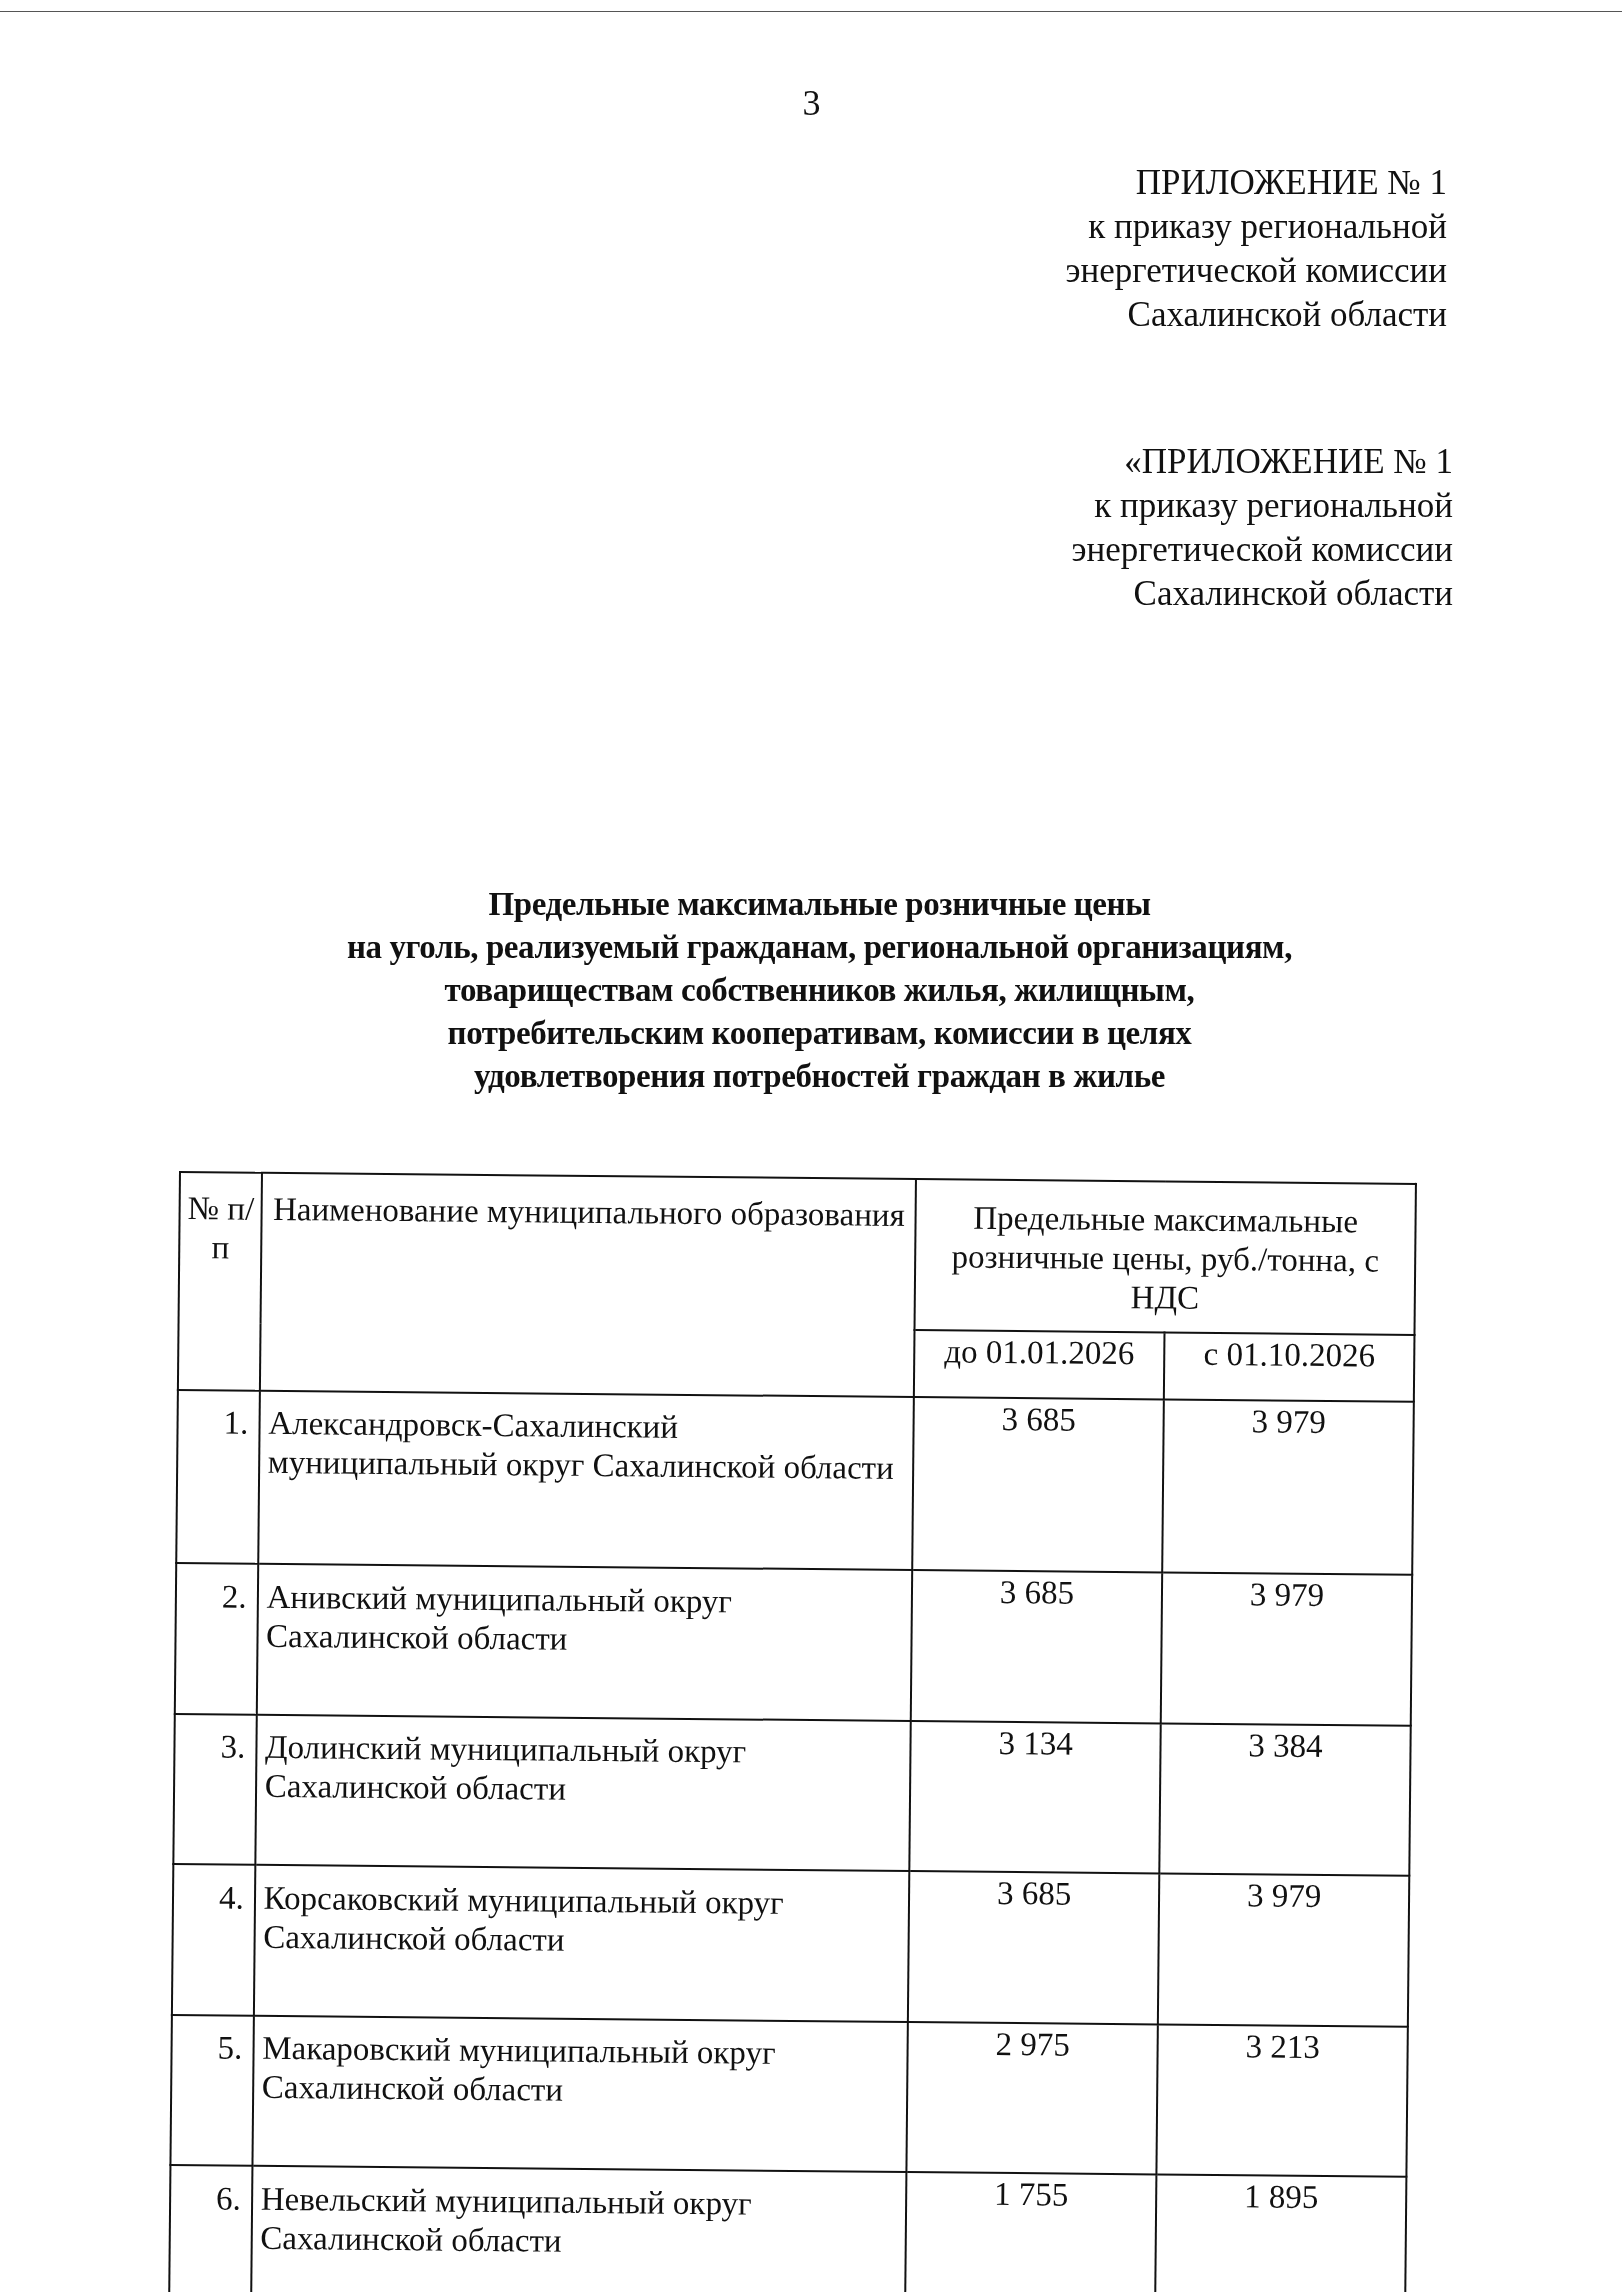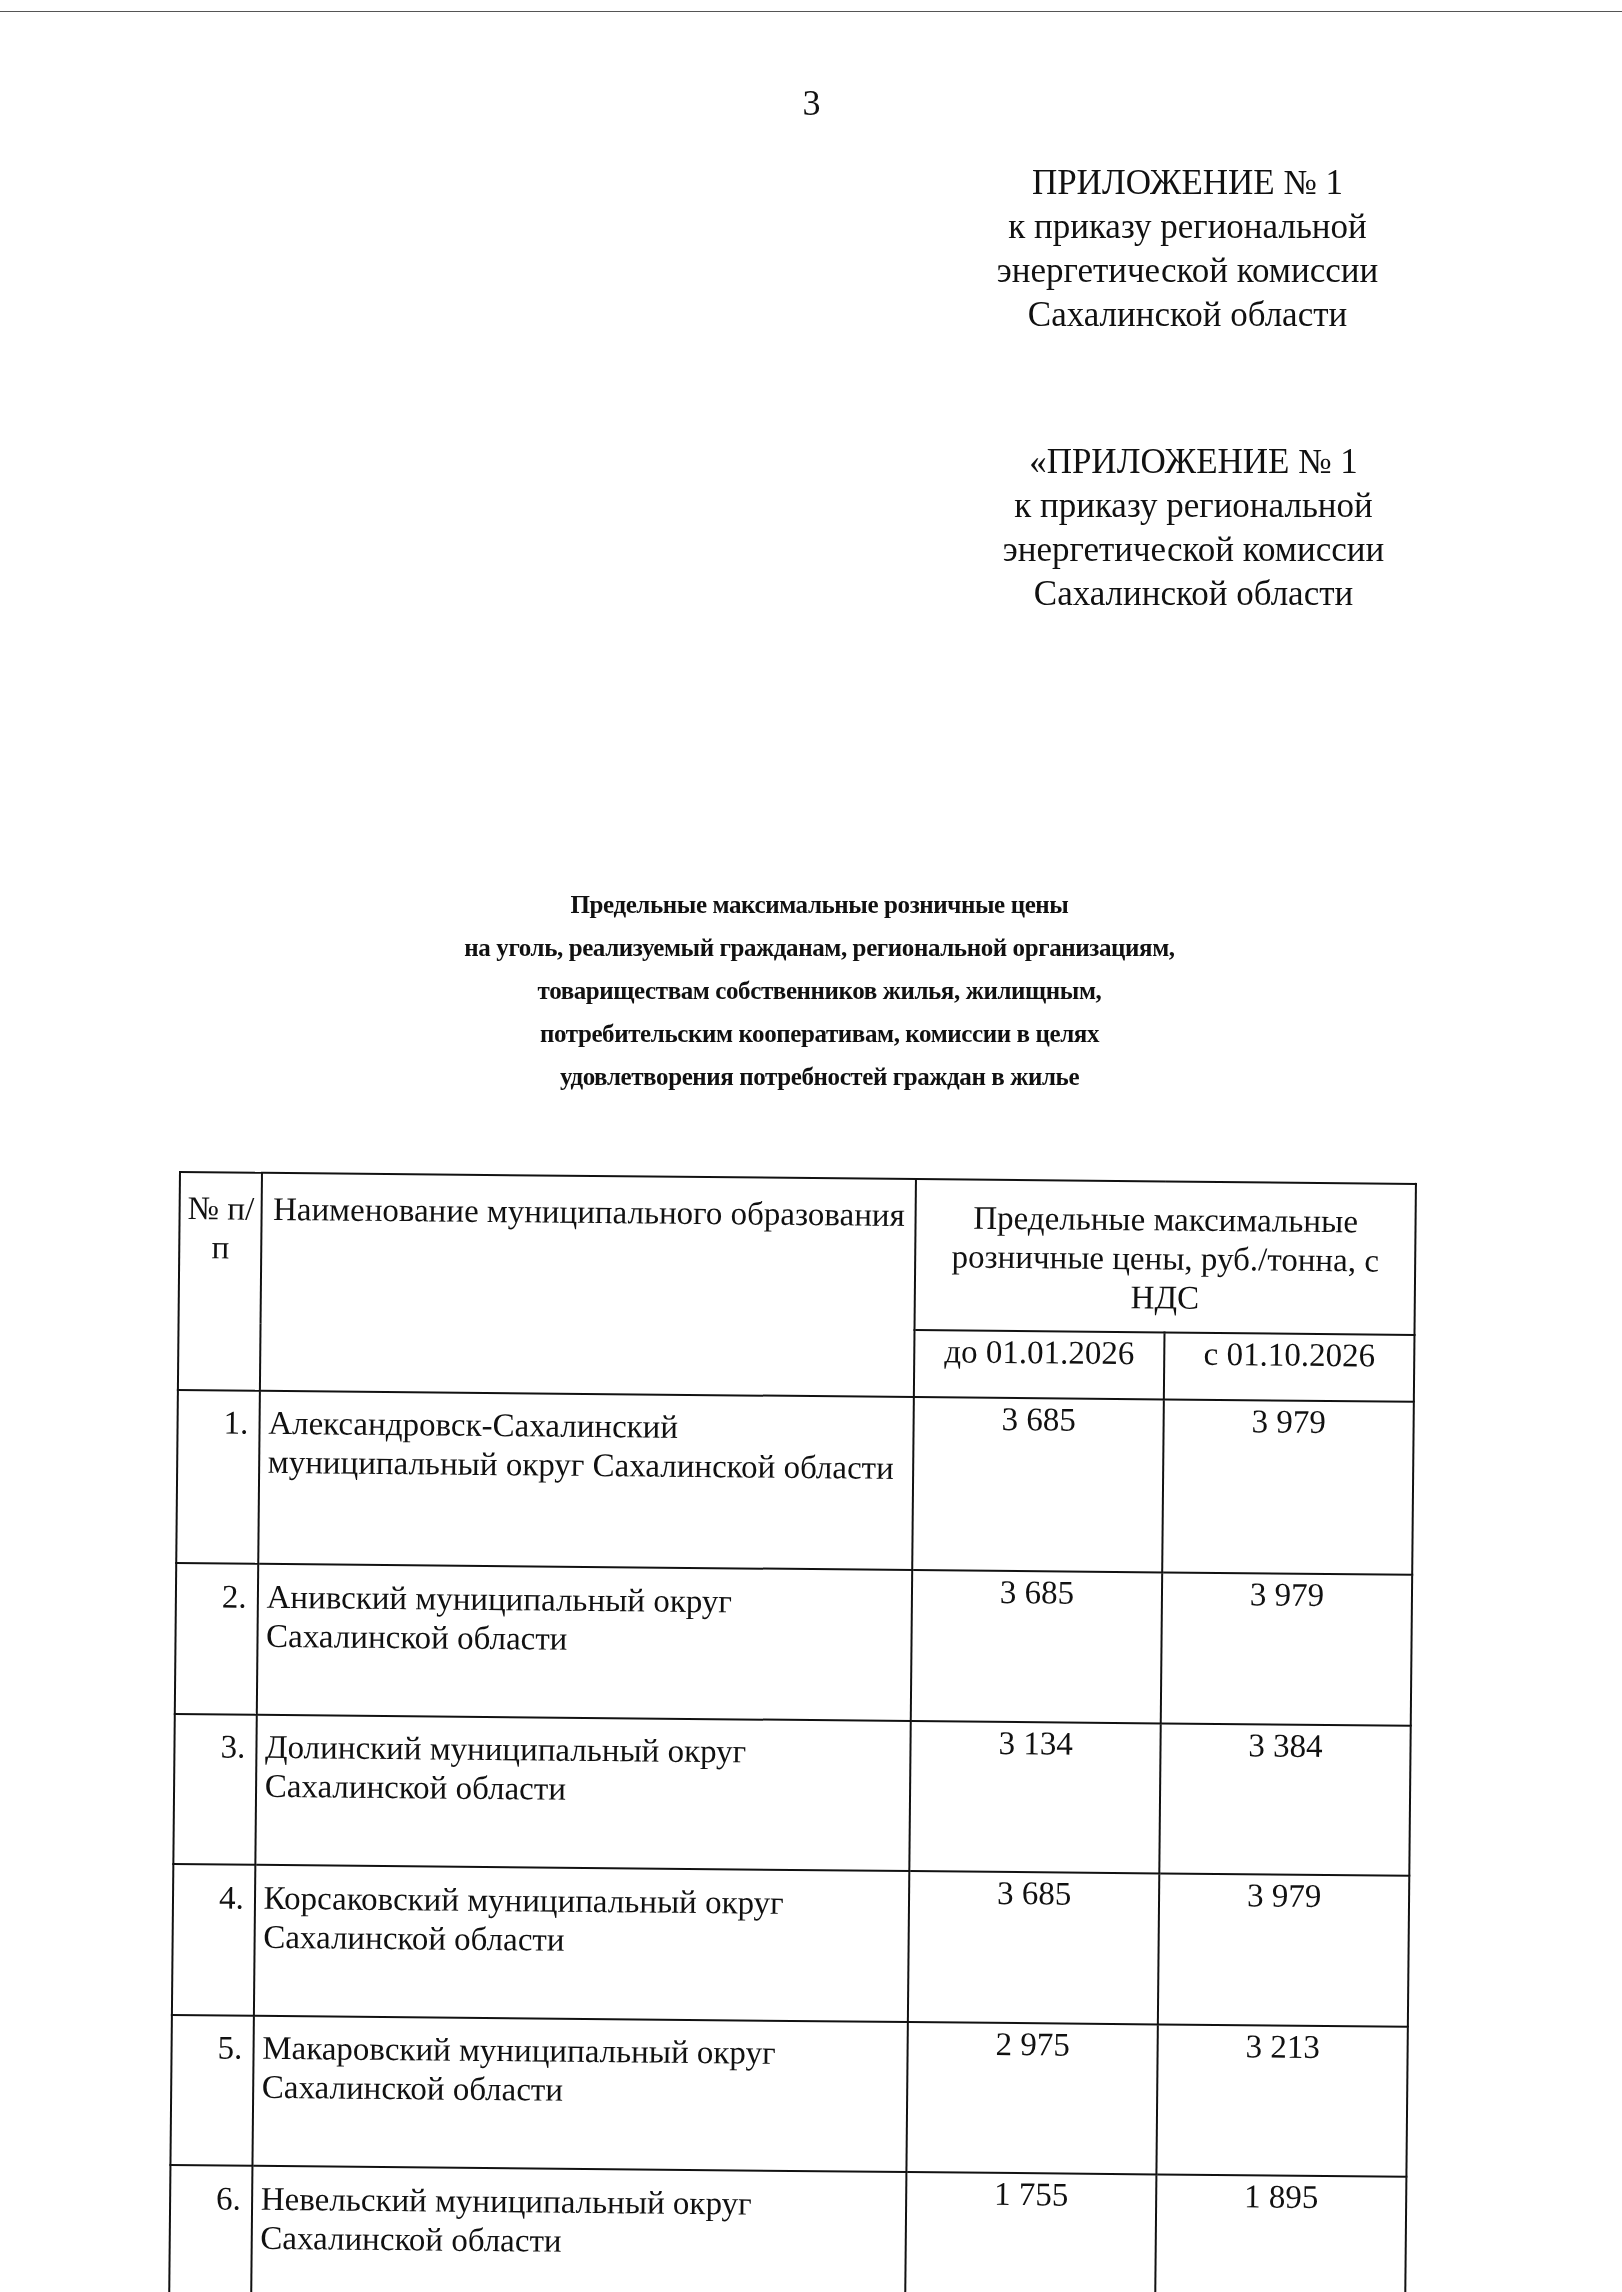--- a/index.html
+++ b/index.html
@@ -9,31 +9,31 @@
     }
     .topline {
       position: absolute; left: 0; top: 10.7px; width: 1623px; height: 0;
       border-top: 1.8px solid #555;
     }
     .page-number {
       position: absolute; left: 0; width: 1623px; top: 82px;
       text-align: center; font-size: 36px;
     }
     .annex {
-      position: absolute; right: 174px; text-align: center;
+      position: absolute; right: 174px; text-align: right;
       font-size: 35px; line-height: 44px;
     }
     .annex-1 { top: 161px; width: 519px; right: 176px; }
     .annex-2 { top: 440px; width: 519px; right: 170px; }
     .annex .line { display: block; white-space: nowrap; }
     .u { text-decoration: underline; text-decoration-thickness: 1.8px; text-underline-offset: 4.5px; }
 
     .title {
       position: absolute; left: 224px; width: 1191px; top: 883px;
-      text-align: center; font-weight: bold; font-size: 25px; line-height: 43px;
+      text-align: center; font-weight: bold; font-size: 33px; line-height: 43px;
     }
     .title .line { display: block; white-space: nowrap; letter-spacing: -0.4px; }
 
     table.prices {
       position: absolute; left: 179px; top: 1171px; width: 1238px;
       border-collapse: collapse; font-size: 33px; line-height: 39px;
       transform: rotate(0.55deg); transform-origin: left top;
     }
     table.prices td, table.prices th {
       border: 2.2px solid #111; font-weight: normal; vertical-align: top;

